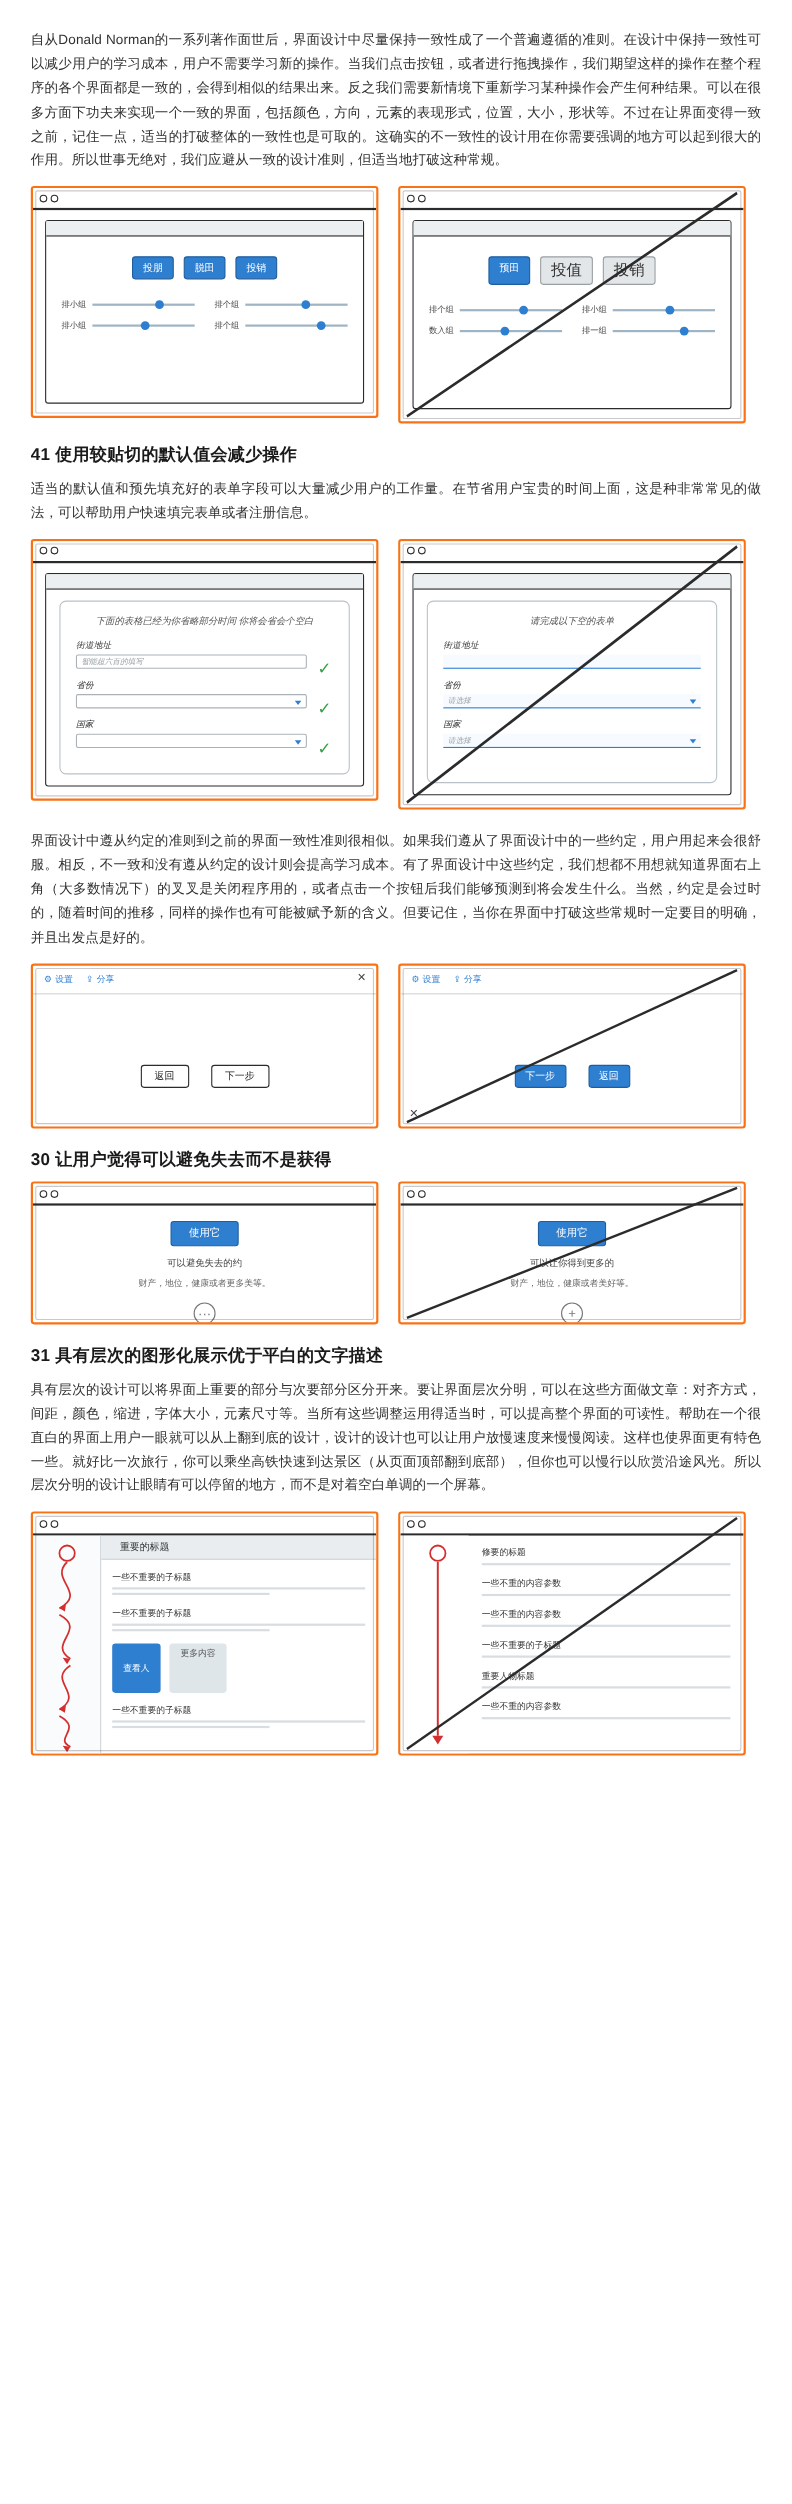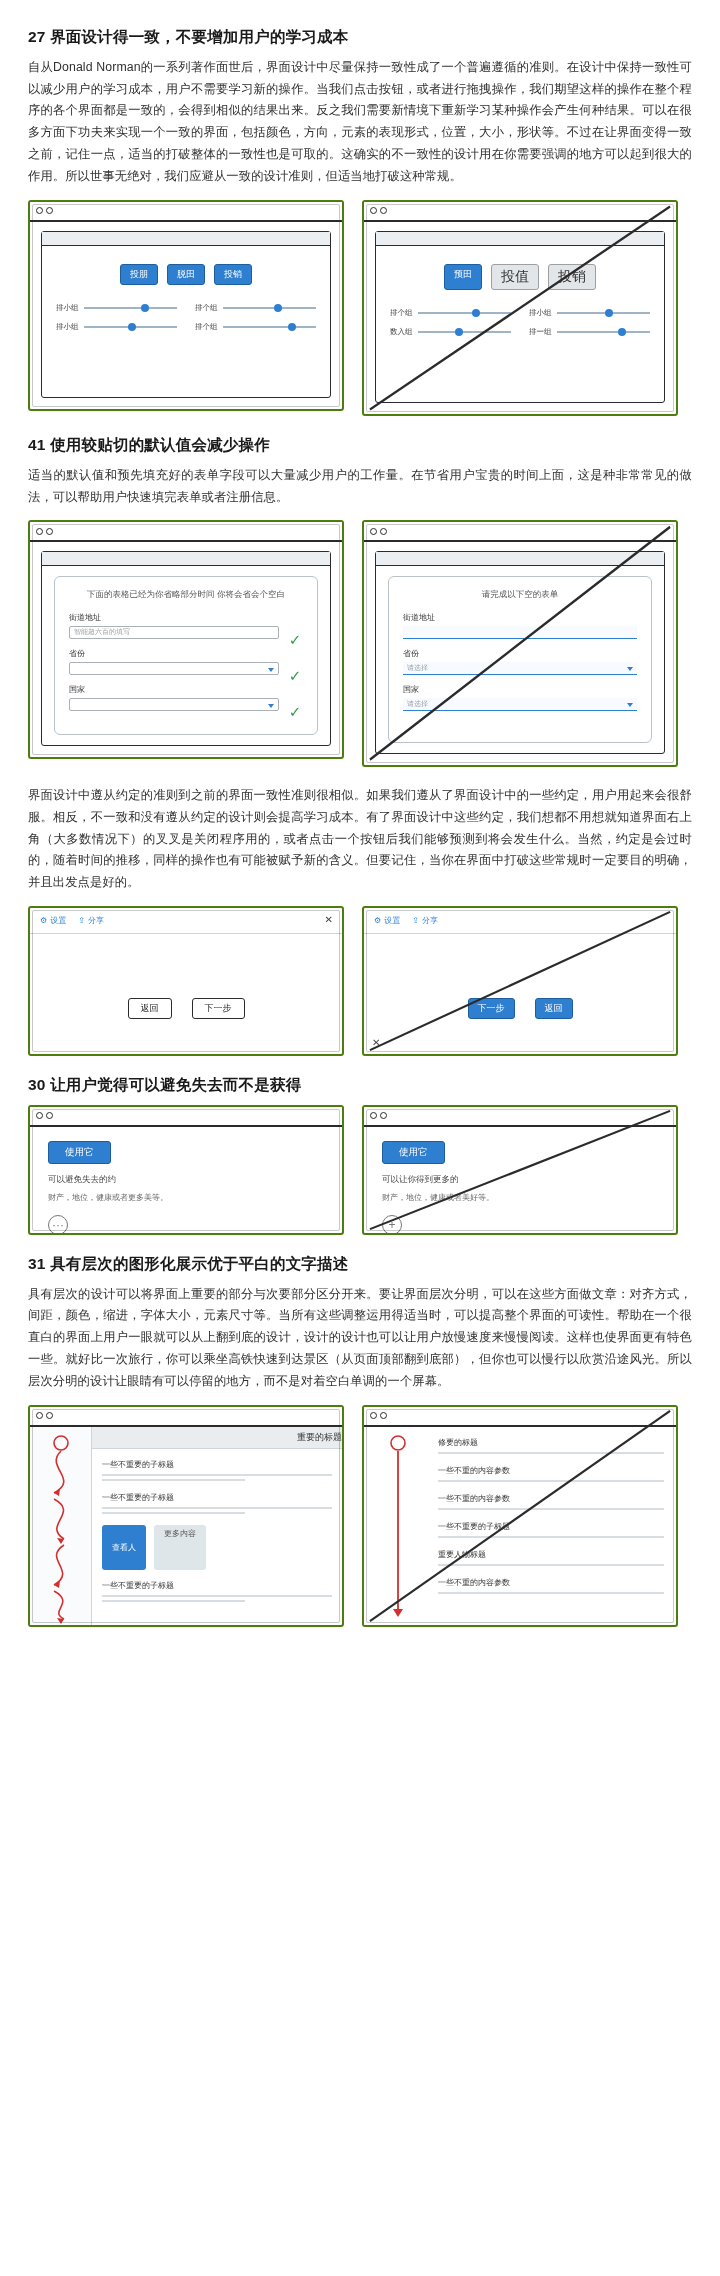--- a/index.html
+++ b/index.html
@@ -43,21 +43,21 @@
   }
   .fig {
     position: relative;
     width: 316px;
     flex: 0 0 316px;
   }
   .sketch {
     position: relative;
     width: 100%;
     background: #fff;
-    border: 2px solid #4d7c0f;
+    border: 2px solid #f97316;
     border-radius: 3px;
     overflow: hidden;
   }
   
   .sketch::after {
     content: "";
     position: absolute; left: 2px; top: 2px; right: 2px; bottom: 2px;
     border: 1px solid rgba(40,40,40,0.25);
     border-radius: 2px;
     pointer-events: none;
@@ -148,20 +148,21 @@
   }
   .slash svg { width: 100%; height: 100%; display: block; }
 
   
   .formcard {
     border: 1.5px solid #b9c2c8;
     border-radius: 6px;
     margin: 10px 12px;
     padding: 10px 14px 14px 14px;
     background: #fff;
+    font-style: italic;
   }
   .formtitle {
     text-align: center;
     font-size: 8.5px;
     color: #555;
     line-height: 1.7;
     margin-bottom: 10px;
   }
   .fieldline { margin-bottom: 9px; }
   .fieldlabel { font-size: 8px; color: #333; margin-bottom: 3px; }
@@ -226,21 +227,21 @@
   .obtn {
     border: 1.4px solid #2b2b2b;
     border-radius: 3px;
     font-size: 9px;
     padding: 3px 12px;
     background: #fff;
   }
   .corner-x { position: absolute; left: 8px; bottom: 6px; font-size: 10px; color: #444; }
 
   
-  .promo { padding: 14px 18px 16px 18px; text-align: left; }
+  .promo { padding: 14px 18px 16px 18px; text-align: center; }
   .promo .bigbtn {
     display: inline-block;
     background: #2f7fd1;
     color: #fff;
     font-size: 9.5px;
     padding: 4px 16px;
     border-radius: 3px;
     border: 1px solid #1f5e9e;
     margin-bottom: 10px;
   }
@@ -259,22 +260,22 @@
     width: 62px;
     border-right: 1.4px solid #cfd5d9;
     background: #fafbfc;
     position: relative;
   }
   .artmain { flex: 1; padding: 8px 10px; }
   .arthead {
     background: #e9edf0;
     font-size: 9px;
     color: #333;
-    text-align: right;
-    padding: 4px 0;
+    text-align: left;
+    padding: 4px 17px;
     margin: -8px -10px 10px -10px;
     border-bottom: 1.2px solid #cfd5d9;
   }
   .artitem { margin-bottom: 11px; }
   .artitem .t { font-size: 8px; color: #333; margin-bottom: 4px; }
   .ln { height: 2px; background: #d7dde1; margin-bottom: 3px; }
   .ln.s { width: 62%; }
   .artbtns { display: flex; gap: 8px; margin: 10px 0; }
   .artbtns .b1 {
     background: #2f7fd1; color: #fff; font-size: 8px;
@@ -288,21 +289,20 @@
   .plainlist { padding: 10px 12px; }
   .plainlist .blk { margin-bottom: 11px; }
   .plainlist .blk .t { font-size: 8px; color: #333; margin-bottom: 4px; }
 </style>
 </head>
 <body>
 
 <div class="page">
 
   <div class="section">
-    <h2 class="sec-title">27 界面设计得一致，不要增加用户的学习成本</h2>
     <p class="sec-body">自从Donald Norman的一系列著作面世后，界面设计中尽量保持一致性成了一个普遍遵循的准则。在设计中保持一致性可以减少用户的学习成本，用户不需要学习新的操作。当我们点击按钮，或者进行拖拽操作，我们期望这样的操作在整个程序的各个界面都是一致的，会得到相似的结果出来。反之我们需要新情境下重新学习某种操作会产生何种结果。可以在很多方面下功夫来实现一个一致的界面，包括颜色，方向，元素的表现形式，位置，大小，形状等。不过在让界面变得一致之前，记住一点，适当的打破整体的一致性也是可取的。这确实的不一致性的设计用在你需要强调的地方可以起到很大的作用。所以世事无绝对，我们应避从一致的设计准则，但适当地打破这种常规。</p>
     <div class="figpair">
 
       <div class="fig">
         <div class="sketch">
           <div class="browserbar">
             <span class="dot"></span>
             <span class="dot"></span>
           </div>
           <div class="inner-win">

